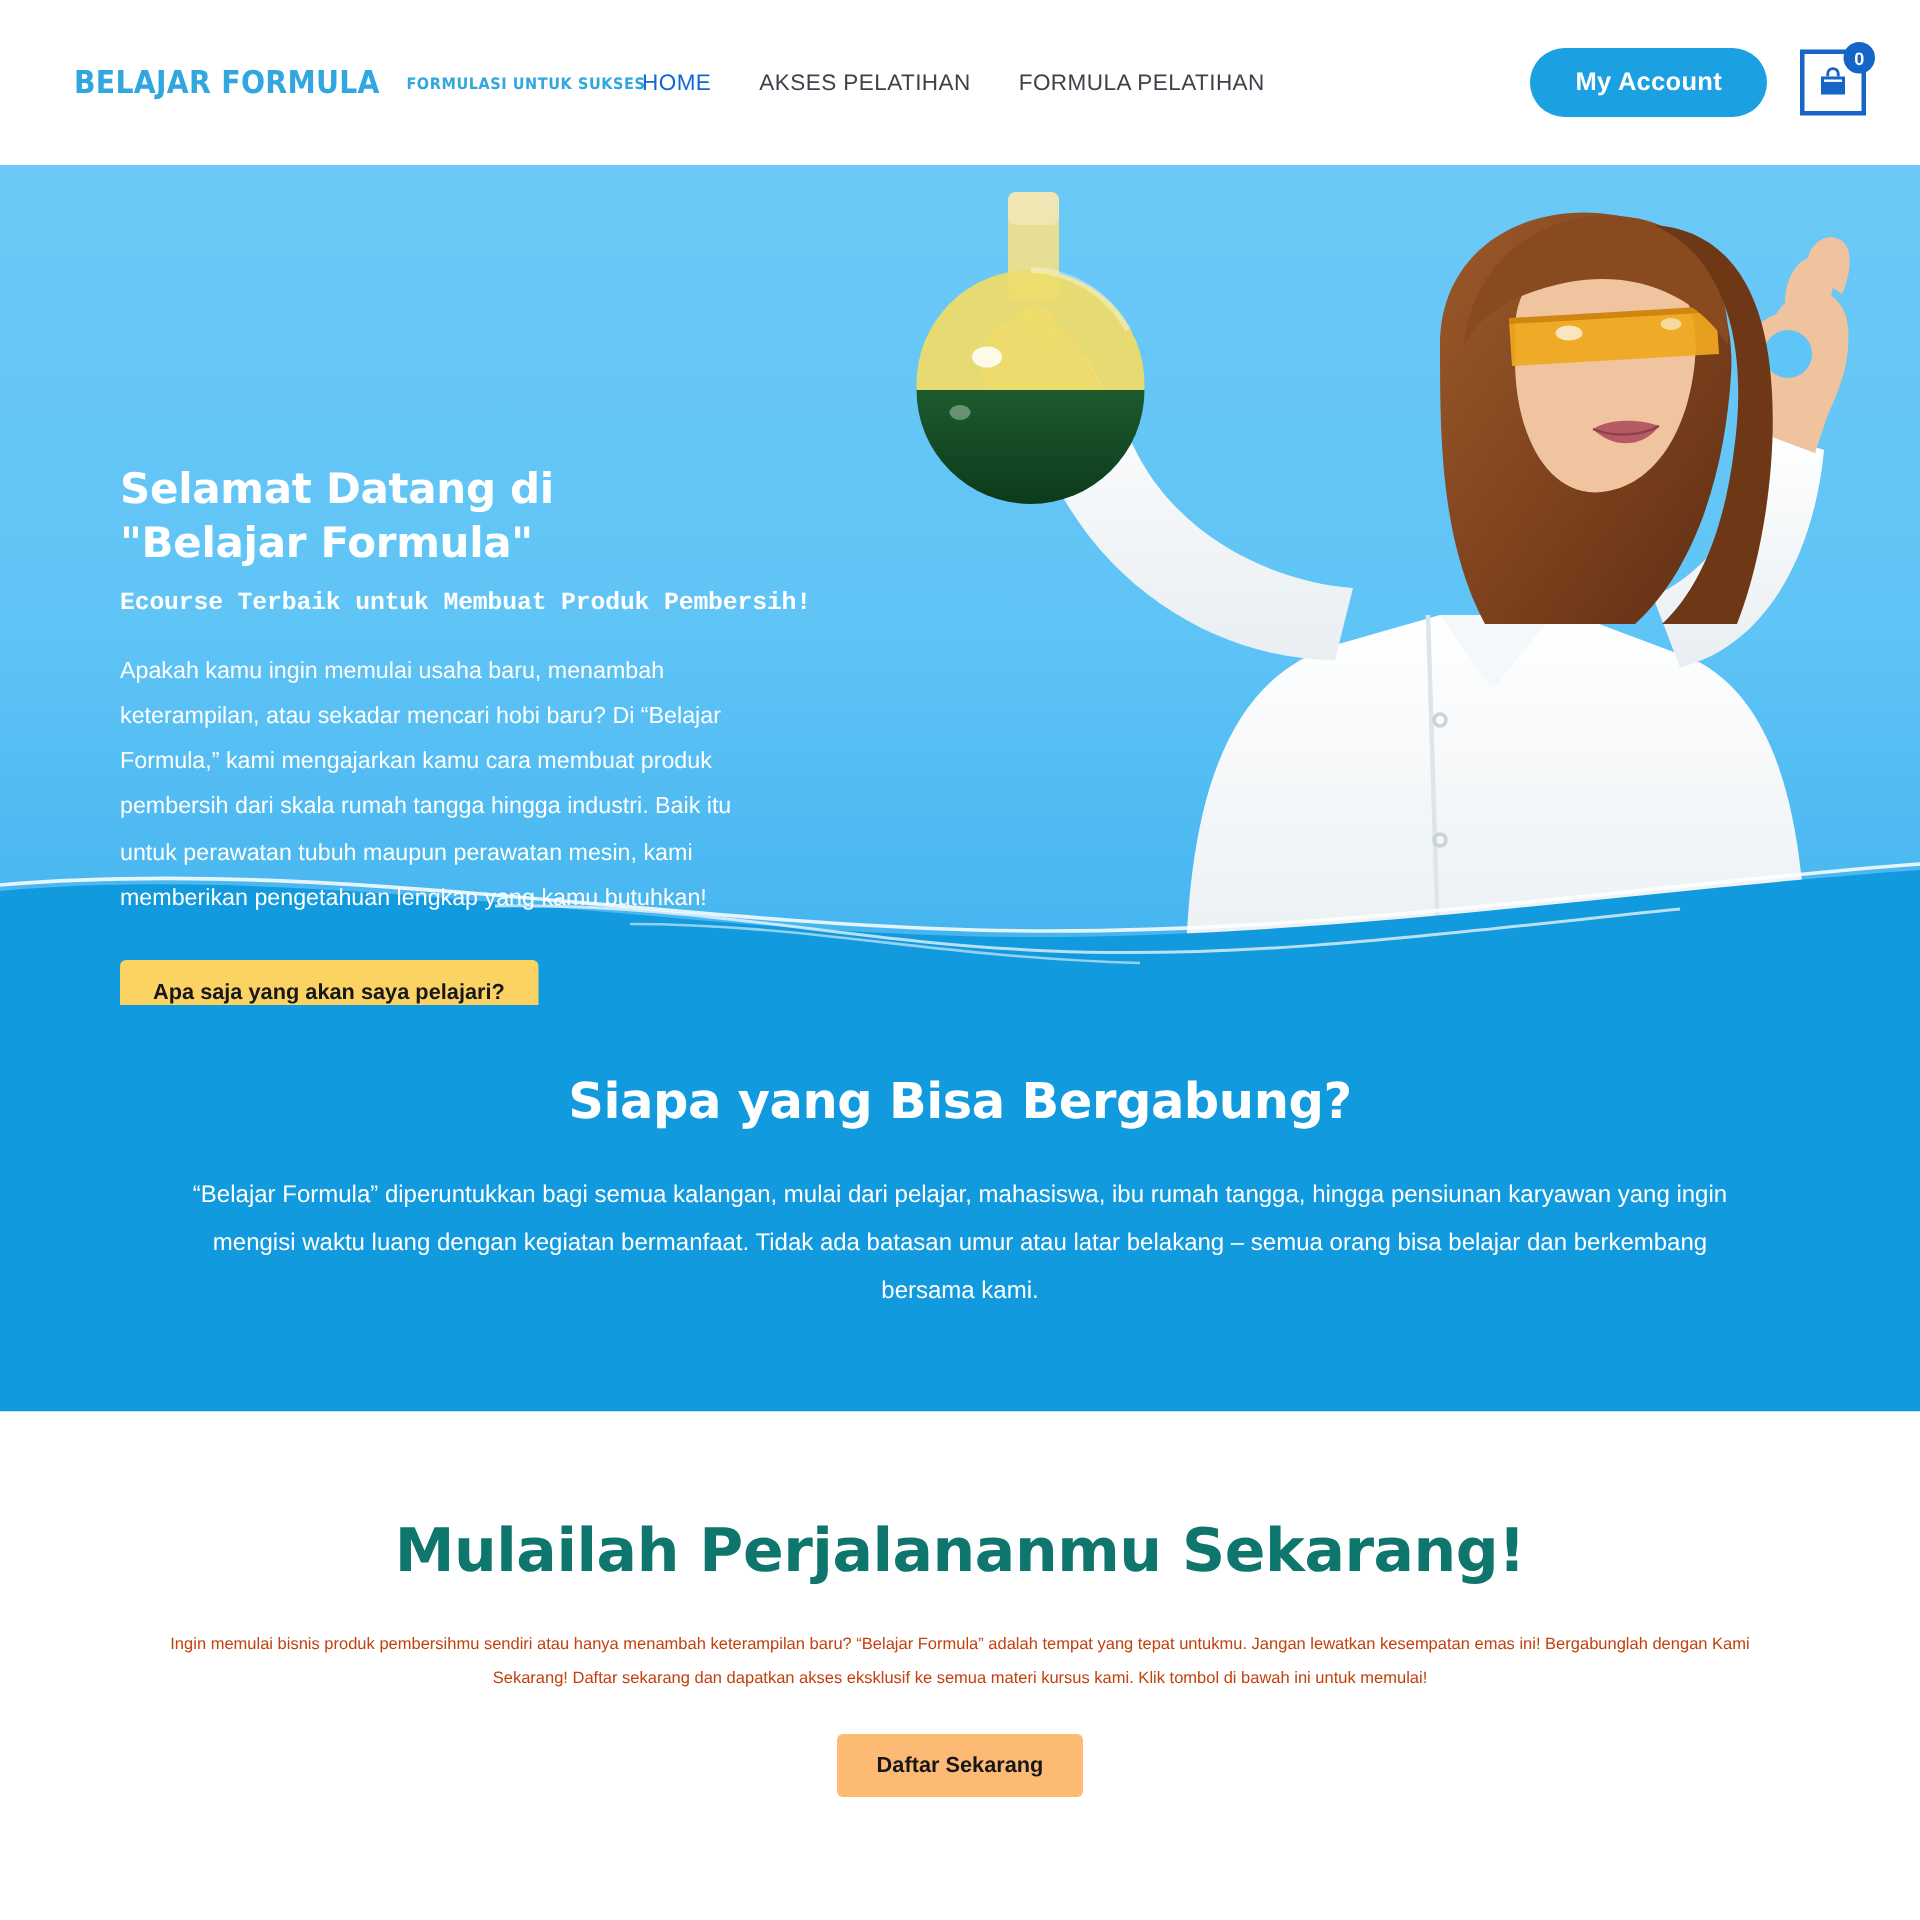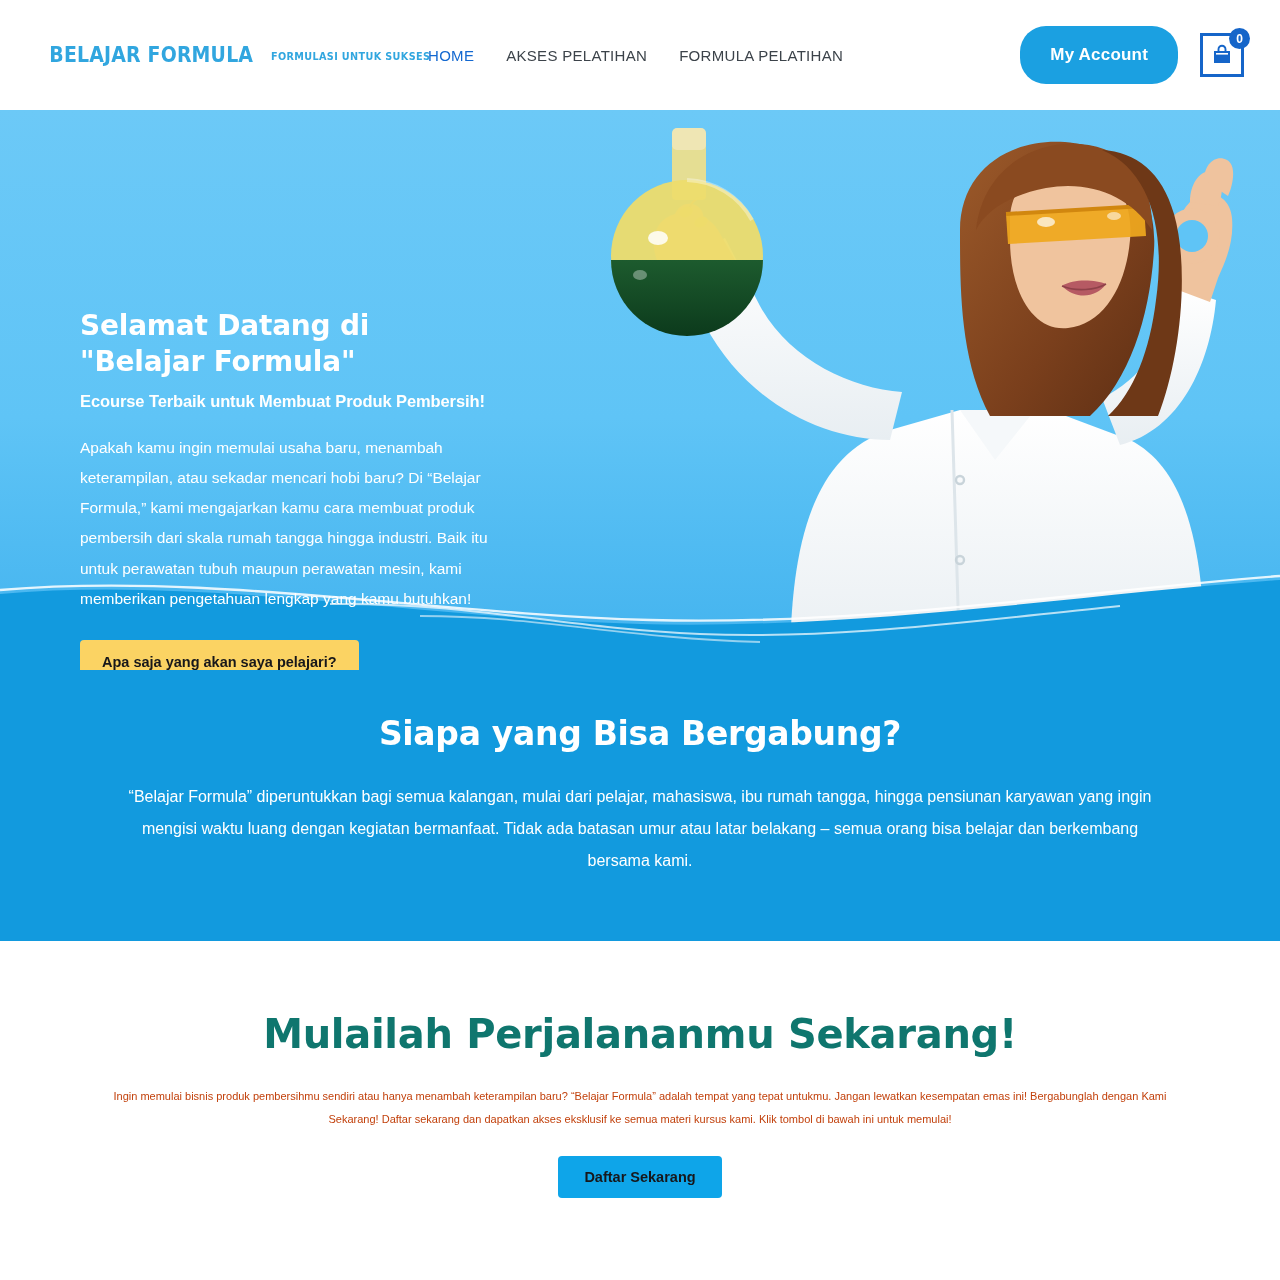--- a/index.html
+++ b/index.html
@@ -81,21 +81,21 @@
     margin-left: auto;
     display: flex;
     align-items: center;
     gap: 22px;
   }
   .account-btn {
     background: #1BA0E1;
     color: #ffffff;
     border: none;
     border-radius: 26px;
-    height: 58px;
+    height: 46px;
     padding: 0 30px;
     font-size: 17px;
     font-weight: bold;
     letter-spacing: 0.2px;
     cursor: pointer;
     white-space: nowrap;
     font-family: "Liberation Sans", sans-serif;
   }
   .cart-box {
     position: relative;
@@ -140,21 +140,21 @@
   }
   .hero-title {
     font-family: "DejaVu Sans", sans-serif;
     color: #ffffff;
     font-size: 28px;
     font-weight: bold;
     line-height: 1.28;
     letter-spacing: -0.2px;
   }
   .hero-sub {
-    font-family: Liberation Sans, sans-serif;
+    font-family: Liberation Mono, monospace;
     color: #ffffff;
     font-size: 16.5px;
     font-weight: bold;
     margin-top: 12px;
     letter-spacing: -0.1px;
     white-space: nowrap;
   }
   .hero-para {
     color: #ffffff;
     font-size: 15.5px;
@@ -234,21 +234,21 @@
     color: #c2410c;
     font-size: 11px;
     line-height: 2.05;
     max-width: 1120px;
     margin: 28px auto 0 auto;
     padding: 0 20px;
   }
   .start-cta {
     display: inline-block;
     margin-top: 26px;
-    background: #0ea5e9;
+    background: #fdba74;
     color: #17171A;
     border: none;
     border-radius: 4px;
     padding: 13px 26px;
     font-size: 14.5px;
     font-weight: bold;
     cursor: pointer;
     font-family: "Liberation Sans", sans-serif;
   }
 

